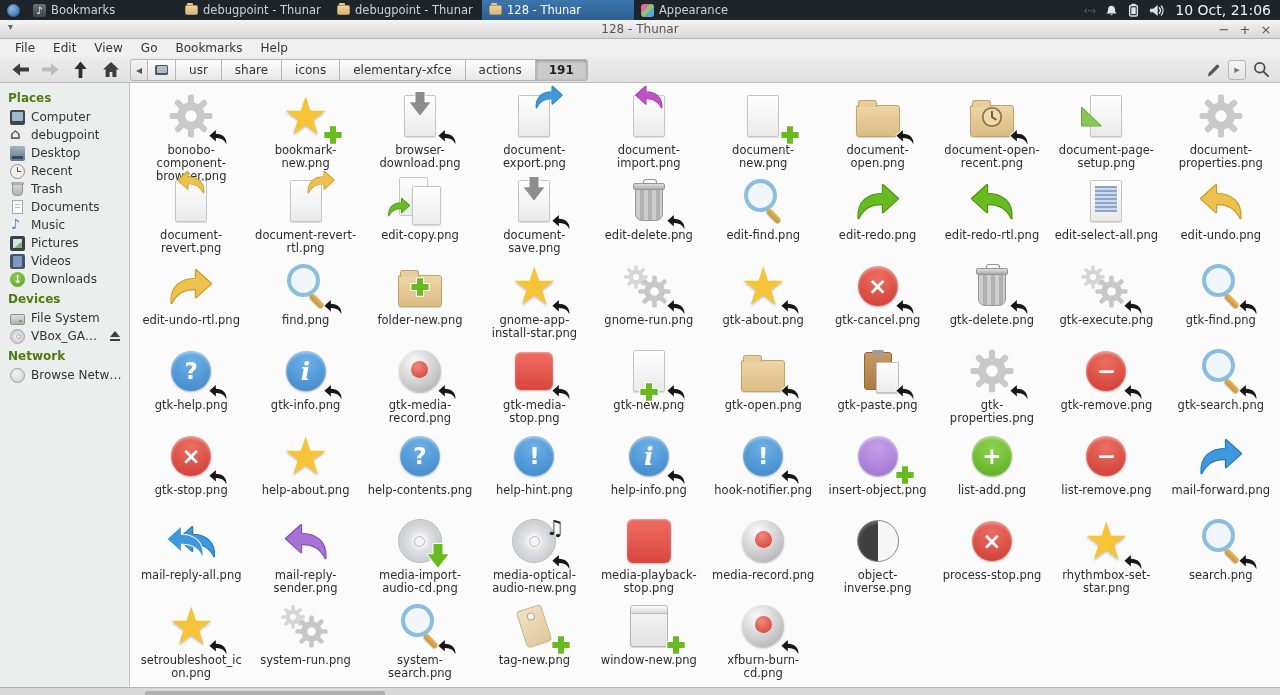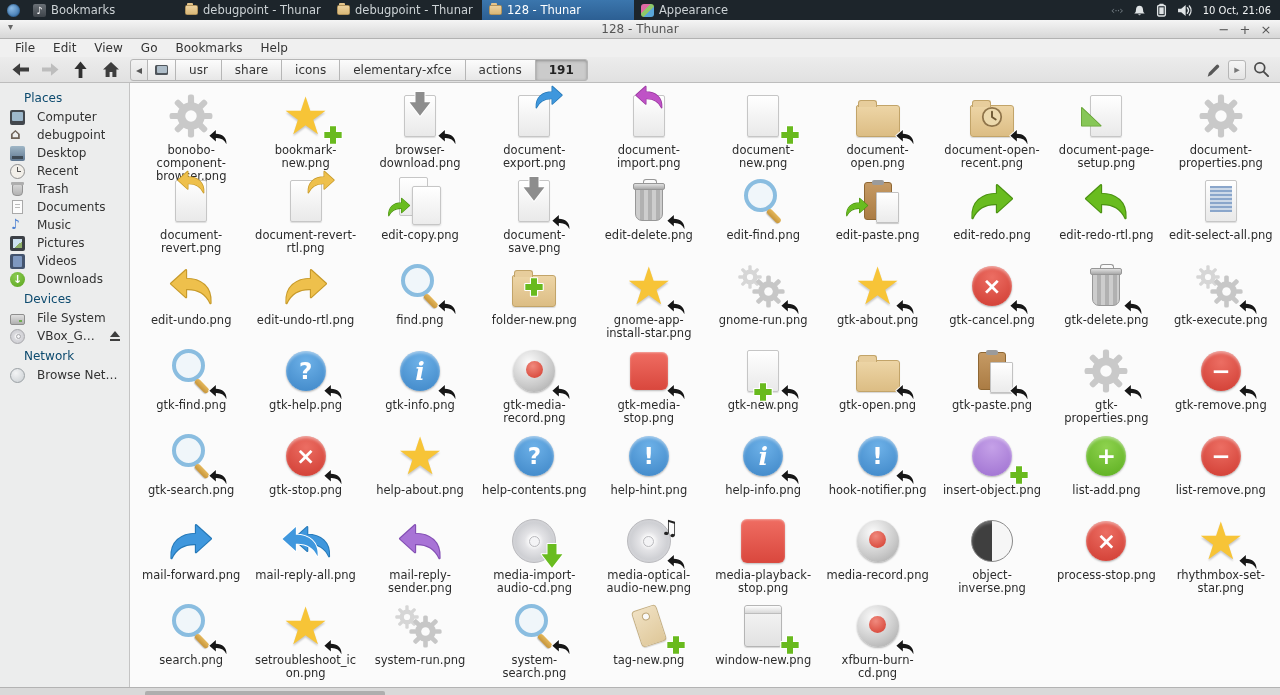--- a/index.html
+++ b/index.html
@@ -14,21 +14,21 @@
 #tasks{display:flex;height:100%}
 .task{width:152px;display:flex;align-items:center;gap:5px;padding:0 7px;font-size:11.5px;color:#ccd2d5;overflow:hidden;white-space:nowrap}
 .task.active{background:linear-gradient(#3b76ad,#2c5f93);color:#fff}
 .ti{flex:none}
 .ti-folder{width:13px;height:10px;background:linear-gradient(#ecd19e,#d9b878);border:1px solid #b3945c;border-radius:1.5px;position:relative}
 .ti-folder::before{content:"";position:absolute;top:-3px;left:1px;width:6px;height:2px;background:#e4c48b;border-radius:1px 1px 0 0}
 .ti-rhythmbox{width:13px;height:13px;border-radius:2px;background:linear-gradient(#6a7076,#3e444a);color:#fff;font-size:10px;line-height:13px;text-align:center}
 .ti-appearance{width:13px;height:13px;border-radius:3px;background:linear-gradient(135deg,#e06aa3 0 35%,#8ec86a 35% 60%,#5aa7d8 60% 100%)}
 #tray{margin-left:auto;display:flex;align-items:center;gap:10px;padding-right:9px}
 .net{color:#6e787e;font-size:11px;letter-spacing:-1px}
-#clock{color:#f2f4f5;font-size:10px}
+#clock{color:#f2f4f5;font-size:14px}
 
 
 #titlebar{height:19px;background:linear-gradient(#f5f5f5,#d7d7d7);border-bottom:1px solid #b2b2b2;display:flex;align-items:center;position:relative;flex:none}
 .tb-menu{position:absolute;left:8px;top:1px;color:#666;font-size:10px}
 #win-title{flex:1;text-align:center;color:#555;font-size:12px}
 #win-controls{position:absolute;right:6px;top:0;height:100%;display:flex;gap:5px}
 .wc{width:16px;height:100%;display:flex;align-items:center;justify-content:center;color:#575757;font-size:13px}
 
 
 #menubar{height:18px;background:#f0f0f0;display:flex;align-items:center;padding-left:6px;flex:none}
@@ -45,22 +45,22 @@
 .crumb.icon-btn{padding:0 7px}
 .fs-ic{width:13px;height:10px;background:#50565c;border-radius:1.5px;position:relative}
 .fs-ic::after{content:"";position:absolute;inset:1.5px;background:#aebdc9;border-radius:1px}
 .tspace{flex:1}
 .tool-flat{width:24px;height:22px;display:flex;align-items:center;justify-content:center}
 .toolbtn{border:1px solid #b6b6b6;border-radius:3px;background:linear-gradient(#f6f6f6,#e4e4e4);width:18px;height:20px;display:flex;align-items:center;justify-content:center;color:#777;font-size:11px}
 
 
 #body{flex:1;display:flex;min-height:0}
 #sidebar{width:130px;background:#eceded;border-right:1px solid #c4c4c4;padding-top:4px;flex:none;overflow:hidden}
-.shead{font-weight:normal;color:#0c4a6e;font-size:12px;padding:4px 24px 3px}
-.srow{display:flex;align-items:center;gap:12px;height:18px;padding:0 4px 0 10px;font-size:12px;color:#333;white-space:nowrap;overflow:hidden}
+.shead{font-weight:bold;color:#4d7c0f;font-size:12px;padding:4px 8px 3px}
+.srow{display:flex;align-items:center;gap:6px;height:18px;padding:0 4px 0 10px;font-size:12px;color:#333;white-space:nowrap;overflow:hidden}
 .srow .lbl{overflow:hidden;text-overflow:ellipsis}
 .pi{width:15px;height:15px;position:relative;flex:none;display:inline-block}
 .pi-computer{background:#42474d;border-radius:2px}
 .pi-computer::after{content:"";position:absolute;inset:2px 2px 4px 2px;background:#9db8cb;border-radius:1px}
 .pi-home::after{content:"⌂";position:absolute;left:0;top:-3px;font-size:15px;color:#6d6258;font-weight:bold}
 .pi-desktop{background:linear-gradient(#9fb6c6,#5f7790);border-radius:2px}
 .pi-desktop::after{content:"";position:absolute;left:2px;right:2px;bottom:2px;height:3px;background:#3e4a55}
 .pi-recent{border-radius:50%;background:#f2efe9;border:1.5px solid #8f8f8f}
 .pi-recent::before{content:"";position:absolute;left:5.5px;top:2.5px;width:1.5px;height:4.5px;background:#555}
 .pi-recent::after{content:"";position:absolute;left:6px;top:6px;width:4px;height:1.5px;background:#555}
@@ -488,29 +488,20 @@
           <div class="flabel">edit-delete.png</div>
         </div>
         <div class="cell">
           <div class="fi">
             <span class="mag"></span>
           </div>
           <div class="flabel">edit-find.png</div>
         </div>
         <div class="cell">
           <div class="fi">
-            <span class="clip"></span>
-            <svg width="24" height="20" viewBox="0 0 32 26" class="ov ov-ml" style="transform: scaleX(-1);">
-              <path d="M12.5 1.5 L2 11 L12.5 20.5 L12.5 14.8 C20.8 14.4 26.4 17.7 29.7 24.7 C30.5 13.4 23 7.6 12.5 7.6 Z" fill="#69bc1f" stroke="#4b9212" stroke-width="1.6" stroke-linejoin="round" paint-order="stroke"></path>
-            </svg>
-          </div>
-          <div class="flabel">edit-paste.png</div>
-        </div>
-        <div class="cell">
-          <div class="fi">
             <svg width="46" height="37" viewBox="0 0 32 26" style="transform: scaleX(-1);">
               <path d="M12.5 1.5 L2 11 L12.5 20.5 L12.5 14.8 C20.8 14.4 26.4 17.7 29.7 24.7 C30.5 13.4 23 7.6 12.5 7.6 Z" fill="#69bc1f" stroke="#4b9212" stroke-width="1.6" stroke-linejoin="round" paint-order="stroke"></path>
             </svg>
           </div>
           <div class="flabel">edit-redo.png</div>
         </div>
         <div class="cell">
           <div class="fi">
             <svg width="46" height="37" viewBox="0 0 32 26">
               <path d="M12.5 1.5 L2 11 L12.5 20.5 L12.5 14.8 C20.8 14.4 26.4 17.7 29.7 24.7 C30.5 13.4 23 7.6 12.5 7.6 Z" fill="#69bc1f" stroke="#4b9212" stroke-width="1.6" stroke-linejoin="round" paint-order="stroke"></path>

